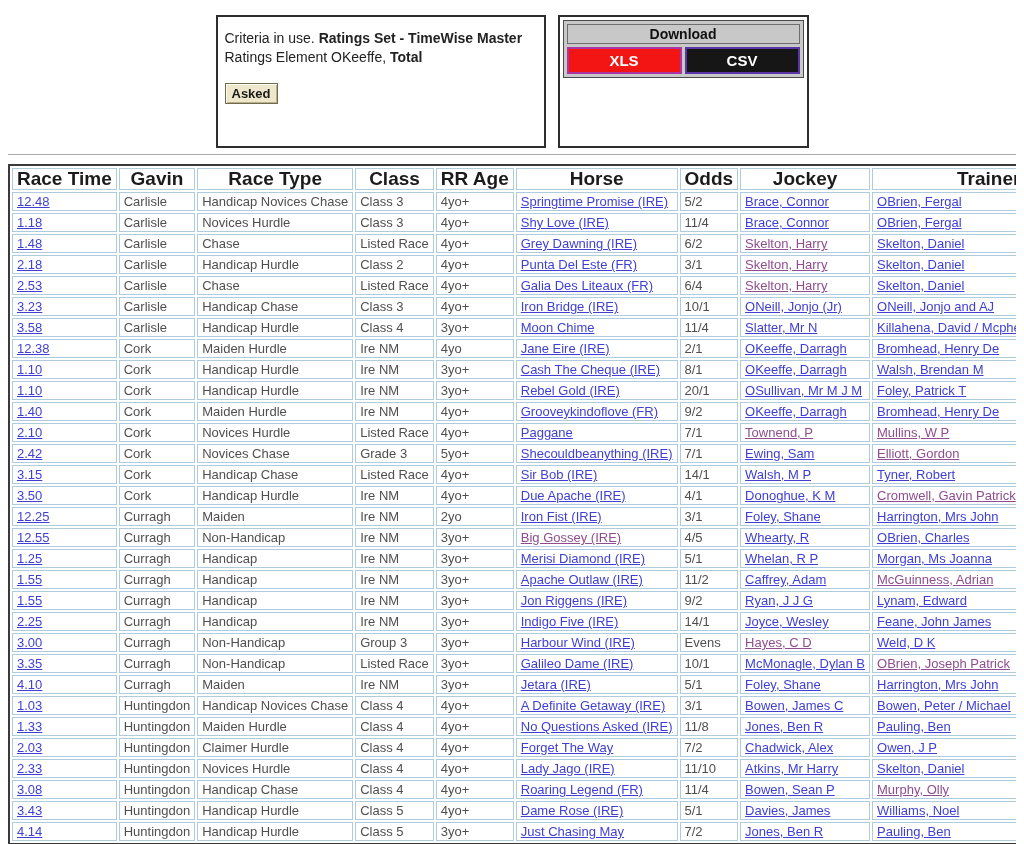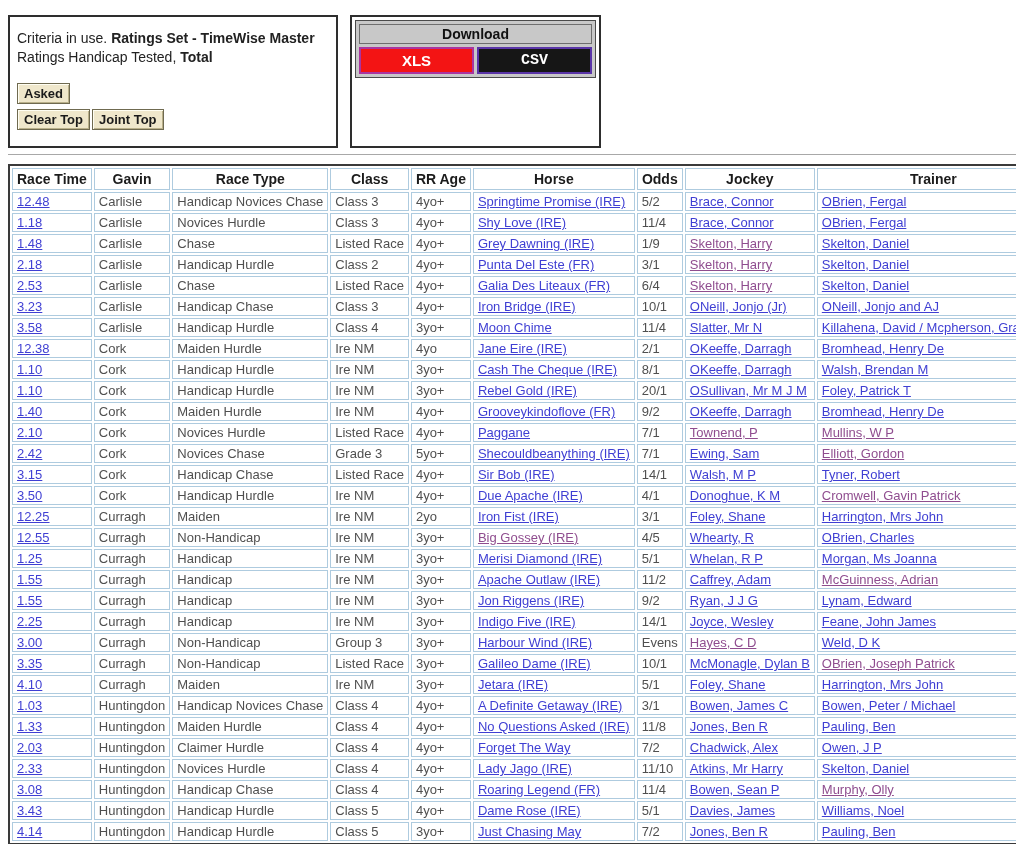--- a/index.html
+++ b/index.html
@@ -10,21 +10,21 @@
     --cell-border:#aecbdf; --outer-border:#3a3a3a;
     --text-color:#4f4f4f; --header-text:#1b1b1b; --download-bg:#c8c8c8;
   }
   *{box-sizing:border-box;}
   body{
     margin:8px; background:#ffffff;
     font-family:"Liberation Sans", sans-serif;
     width:1008px;
   }
   
-  .top-section{display:flex; gap:12px; align-items:stretch; margin-top:7px;}
+  .top-section{display:flex; gap:12px; align-items:stretch; margin-top:7px;justify-content:center;}
   .criteria-box{
     width:330px; height:133px; border:2px solid #2e2e2e;
     padding:12px 6px 8px 7px; background:#fff;
   }
   .criteria-text{font-size:14px; color:#222; line-height:19px;}
   .criteria-text b{font-weight:bold;}
   .btn{
     display:inline-block; background:var(--button-bg);
     border:1px solid var(--button-border);
     box-shadow: inset 1px 1px 0 #fffef2, inset -1px -1px 0 #b9b08a;
@@ -43,57 +43,53 @@
   }
   .download-title{
     text-align:center; font-weight:bold; font-size:14px; color:#111;
     border:1px solid #6e6e6e; padding:1px 2px; background:var(--download-bg);
   }
   .dl-btn{
     width:50%; text-align:center; font-weight:bold; font-size:15px;
     color:#ffffff; padding:3px 10px; cursor:pointer;
   }
   .dl-xls{background:var(--xls-bg); border:2px solid var(--xls-border);}
-  .dl-csv{background:var(--csv-bg); border:2px solid var(--csv-border);font-family:Liberation Mono, monospace;}
+  .dl-csv{background:var(--csv-bg); border:2px solid var(--csv-border);}
   
   hr.separator{border:0; border-top:1px solid #a8a8a8; margin:6px 0 9px 0;}
   
   table.ratings{
     border-collapse:separate; border-spacing:2px;
     border:2px solid var(--outer-border); width:1008px; background:#fff;
     table-layout:auto;
   }
   table.ratings th{
-    border:1px solid var(--cell-border); font-size:14px; line-height:16px;
+    border:1px solid var(--cell-border); font-size:19px; line-height:16px;
     font-weight:bold; color:var(--header-text); text-align:center;
     padding:2px 4px; white-space:nowrap; background:#fff;
   }
   table.ratings td{
     border:1px solid var(--cell-border); font-size:13px; line-height:15px;
     color:var(--text-color); text-align:left; padding:1px 4px;
     white-space:nowrap; background:#fff;
   }
   table.ratings a{color:var(--link-color); text-decoration:underline;}
   table.ratings a.visited{color:var(--visited-color);margin-top:39px;}
 </style>
 </head>
 <body>
 
 <div class="top-section">
   <div class="criteria-box">
     <div class="criteria-text">
       <span>Criteria in use. </span><b>Ratings Set - TimeWise Master</b><br>
-      <span>Ratings Handicap Tested, </span><b>Total</b>
+      <span>Ratings Element OKeeffe, </span><b>Total</b>
     </div>
     <div class="rank-row">
       <button class="btn">Asked</button>
-    </div>
-    <div class="clear-row">
-      <button class="btn">Clear Top</button>
-      <button class="btn">Joint Top</button>
     </div>
   </div>
   <div class="download-box">
     <table class="download-table">
       <tbody>
           <tr>
         <td colspan="2" class="download-title">Download</td>
       </tr>
       <tr>
         <td class="dl-btn dl-xls">XLS</td>
@@ -157,21 +153,21 @@
     <td><a href="#">OBrien, Fergal</a></td>
 
   </tr>
       <tr>
     <td><a href="#">1.48</a></td>
     <td>Carlisle</td>
     <td>Chase</td>
     <td>Listed Race</td>
     <td>4yo+</td>
     <td><a href="#">Grey Dawning (IRE)</a></td>
-    <td>1/9</td>
+    <td>6/2</td>
     <td><a href="#" class="visited">Skelton, Harry</a></td>
     <td><a href="#">Skelton, Daniel</a></td>
 
   </tr>
       <tr>
     <td><a href="#">2.18</a></td>
     <td>Carlisle</td>
     <td>Handicap Hurdle</td>
     <td>Class 2</td>
     <td>4yo+</td>

